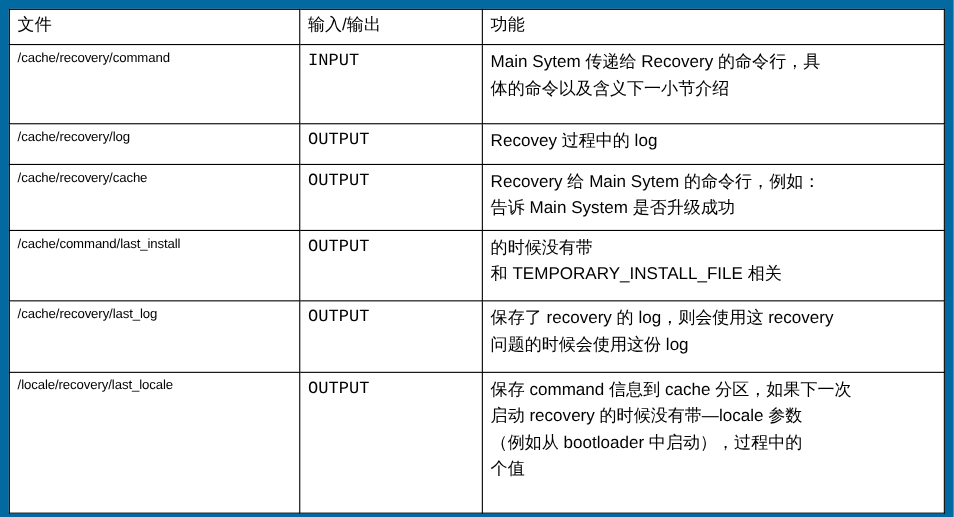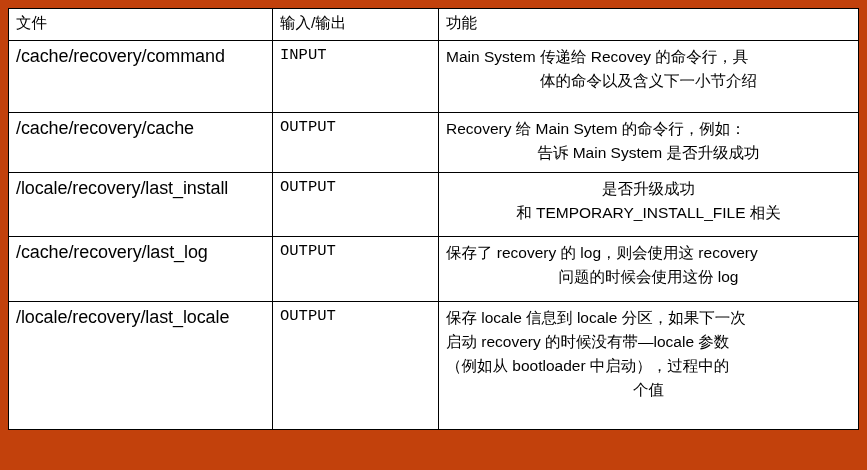--- a/index.html
+++ b/index.html
@@ -11,21 +11,21 @@
     width: 867px;
     height: 470px;
     overflow: hidden;
     font-family: "Liberation Sans", "DejaVu Sans", sans-serif;
     color: #000000;
   }
   .page {
     position: relative;
     width: 867px;
     height: 470px;
-    background: #c2410c;
+    background: #0369a1;
   }
   .table-wrap {
     position: absolute;
     left: 8px;
     top: 8px;
     width: 850px;
   }
   table.spec-table {
     border-collapse: collapse;
     table-layout: fixed;
@@ -38,21 +38,21 @@
     vertical-align: top;
     padding: 4px 7px 5px 7px;
     font-weight: normal;
     text-align: left;
   }
   col.c-file   { width: 264px; }
   col.c-io     { width: 166px; }
   col.c-func   { width: 420px; }
 
   .cell-file {
-    font-size: 18px;
+    font-size: 12px;
     line-height: 1.30;
     white-space: nowrap;
     letter-spacing: -0.1px;
   }
   .cell-io {
     font-size: 15.5px;
     line-height: 1.30;
     white-space: nowrap;
     font-family: Liberation Mono, monospace;
   }
@@ -70,21 +70,21 @@
   
   tr.r-head td { height: 22px; }
   tr.r-1 td { height: 62px; }
   tr.r-2 td { height: 27px; }
   tr.r-3 td { height: 50px; }
   tr.r-4 td { height: 54px; }
   tr.r-5 td { height: 55px; }
   tr.r-6 td { height: 118px; }
 
   .func-line { display: block; }
-  .nojust { text-align: center; }
+  .nojust { text-align: left; }
 
   
   .top-sliver {
     position: absolute;
     left: 0;
     top: 0;
     width: 867px;
     height: 4px;
     overflow: hidden;
     opacity: 0.30;
@@ -111,58 +111,65 @@
         <tr class="r-head">
           <td class="hdr-file">文件</td>
           <td class="hdr-io">输入/输出</td>
           <td class="hdr-func">功能</td>
         </tr>
 
         <tr class="r-1">
           <td class="cell-file">/cache/recovery/command</td>
           <td class="cell-io">INPUT</td>
           <td class="cell-func">
-            <span class="func-line">Main System 传递给 Recovey 的命令行，具</span>
+            <span class="func-line">Main Sytem 传递给 Recovery 的命令行，具</span>
             <span class="func-line nojust">体的命令以及含义下一小节介绍</span>
           </td>
         </tr>
 
+        <tr class="r-2">
+          <td class="cell-file">/cache/recovery/log</td>
+          <td class="cell-io">OUTPUT</td>
+          <td class="cell-func">
+            <span class="func-line nojust">Recovey 过程中的 log</span>
+          </td>
+        </tr>
 
         <tr class="r-3">
           <td class="cell-file">/cache/recovery/cache</td>
           <td class="cell-io">OUTPUT</td>
           <td class="cell-func">
             <span class="func-line">Recovery 给 Main Sytem 的命令行，例如：</span>
             <span class="func-line nojust">告诉 Main System 是否升级成功</span>
           </td>
         </tr>
 
         <tr class="r-4">
-          <td class="cell-file">/locale/recovery/last_install</td>
+          <td class="cell-file">/cache/command/last_install</td>
           <td class="cell-io">OUTPUT</td>
           <td class="cell-func">
-            <span class="func-line nojust">是否升级成功</span>
+            <span class="func-line nojust">的时候没有带</span>
             <span class="func-line nojust">和 TEMPORARY_INSTALL_FILE 相关</span>
           </td>
         </tr>
 
         <tr class="r-5">
           <td class="cell-file">/cache/recovery/last_log</td>
           <td class="cell-io">OUTPUT</td>
           <td class="cell-func">
             <span class="func-line">保存了 recovery 的 log，则会使用这 recovery</span>
             <span class="func-line nojust">问题的时候会使用这份 log</span>
           </td>
         </tr>
 
         <tr class="r-6">
           <td class="cell-file">/locale/recovery/last_locale</td>
           <td class="cell-io">OUTPUT</td>
           <td class="cell-func">
-            <span class="func-line">保存 locale 信息到 locale 分区，如果下一次</span>
+            <span class="func-line">保存 command 信息到 cache 分区，如果下一次</span>
             <span class="func-line">启动 recovery 的时候没有带—locale 参数</span>
             <span class="func-line">（例如从 bootloader 中启动），过程中的</span>
             <span class="func-line nojust">个值</span>
           </td>
         </tr>
       </tbody>
     </table>
   </div>
 
 </div>

